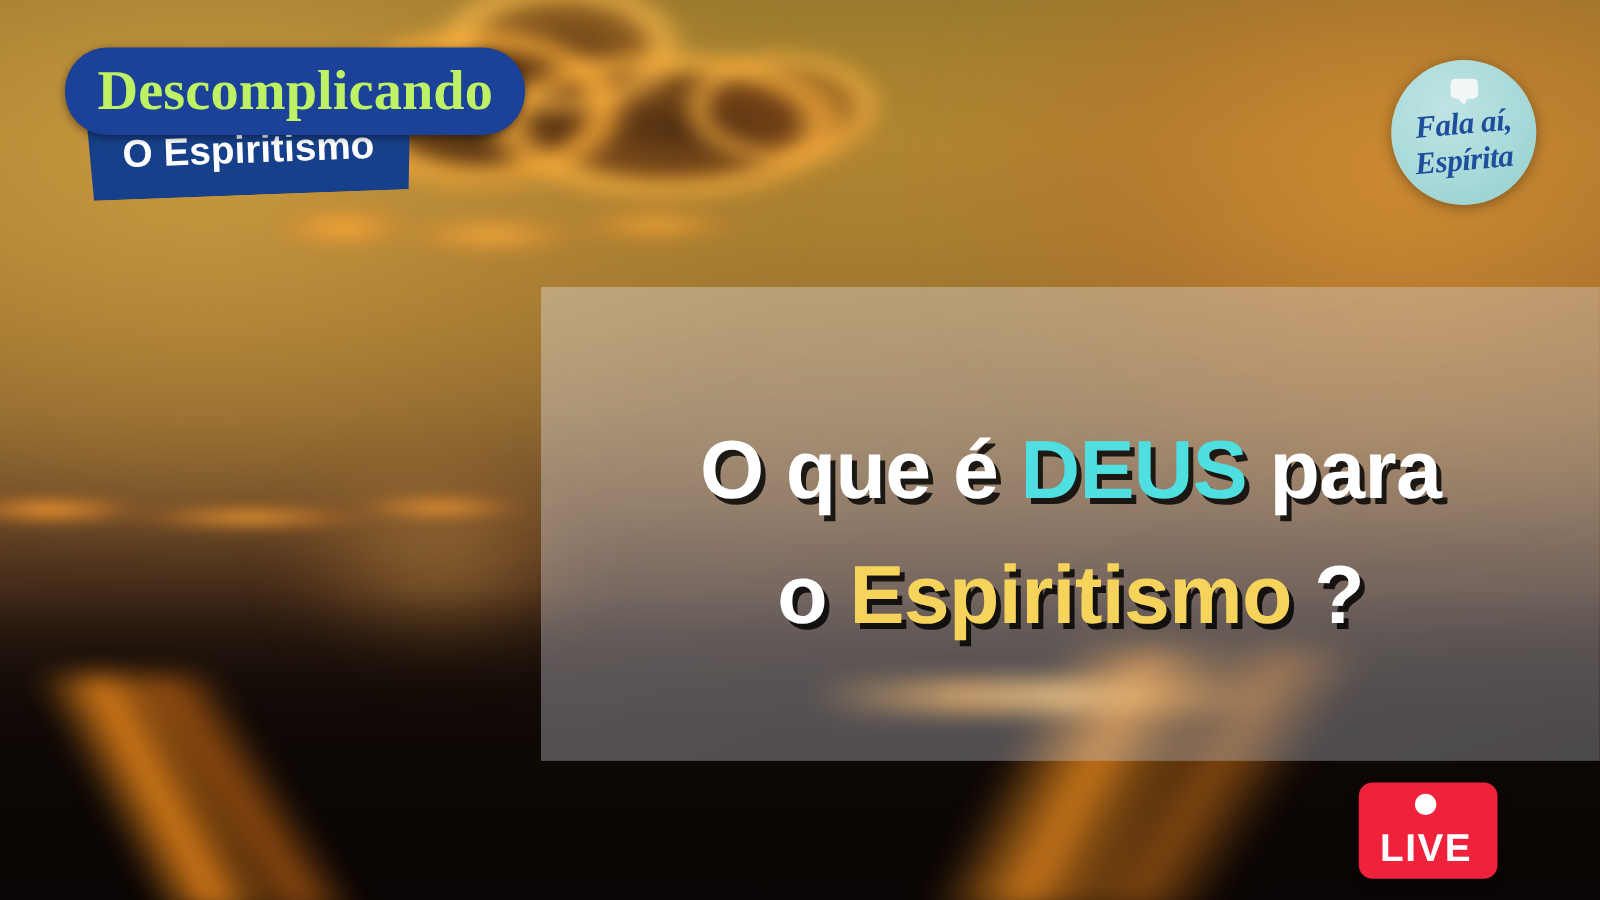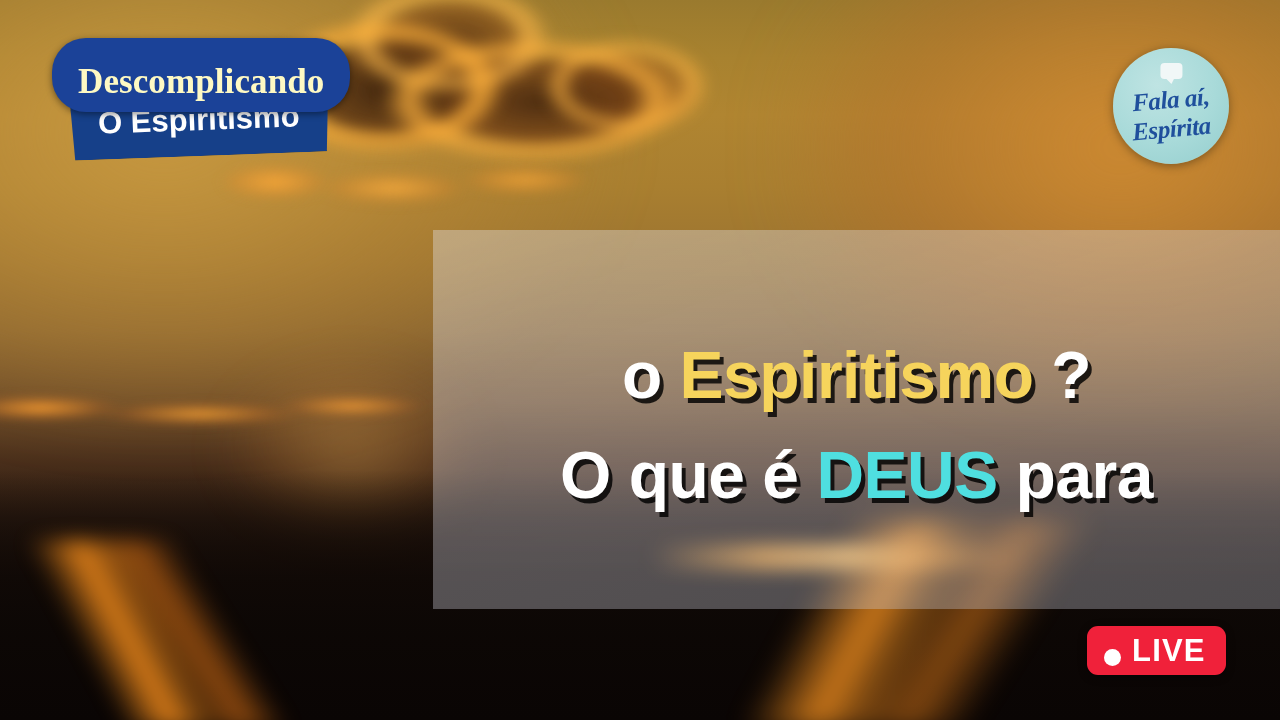--- a/index.html
+++ b/index.html
@@ -112,25 +112,25 @@
     background:linear-gradient(90deg, rgba(255,150,40,0) 0%, rgba(255,168,54,.75) 30%, rgba(255,190,90,.85) 52%, rgba(255,160,46,.5) 74%, rgba(255,150,40,0) 100%);
     filter:blur(9px);
   }
 
   
   .badge-stack{ position:absolute; left:52px; top:38px; }
   .badge-pill{
     position:relative; z-index:3;
     display:inline-block;
     background:#1b4298;
-    color:#fef9c3;
+    color:#bef264;
     font-family:"Liberation Serif", serif;
-    font-size:35px; font-weight:700;
+    font-size:45px; font-weight:700;
     letter-spacing:.1px;
-    padding:24px 26px 10px 26px;
+    padding:8px 26px 10px 26px;
     border-radius:34px;
     box-shadow:0 2px 7px rgba(0,0,0,.45);
     white-space:nowrap;
   }
   .badge-banner{
     position:absolute; left:18px; top:48px; z-index:2;
     background:#164089;
     color:#fff;
     font-size:31px; font-weight:700;
     padding:16px 30px 18px 28px;
@@ -280,25 +280,26 @@
     letter-spacing:-.5px;
     white-space:nowrap;
     text-shadow:4px 5px 0 rgba(0,0,0,.82);
   }
   .hl-deus{ color:#4fdfe0; }
   .hl-esp{ color:#f6d45c; }
 
   
   .live{
     position:absolute; left:1087px; top:626px;
-    display:flex; align-items:flex-end; gap:11px;
+    display:flex; align-items:center; gap:11px;
     background:#f0213a;
     border-radius:11px;
     padding:9px 20px 9px 17px;
     box-shadow:0 2px 8px rgba(0,0,0,.45);
+    flex-direction:column;
   }
   .live-dot{ width:17px; height:17px; border-radius:50%; background:#fff; }
   .live-label{
     color:#fff; font-weight:700; font-size:31px; line-height:1;
     letter-spacing:1.2px;
     font-family:"Liberation Sans", sans-serif;
   }
 </style>
 </head>
 <body>
@@ -325,22 +326,22 @@
   </div>
 
   <div class="logo">
     <span class="logo-bubble"></span>
     <span class="logo-l1">Fala aí,</span>
     <span class="logo-l2">Espírita</span>
   </div>
 
   <div class="panel"></div>
   <div class="headline">
+    <div class="hl-line"><span>O que é </span><span class="hl-deus">DEUS</span><span> para</span></div>
     <div class="hl-line"><span>o </span><span class="hl-esp">Espiritismo</span><span> ?</span></div>
-    <div class="hl-line"><span>O que é </span><span class="hl-deus">DEUS</span><span> para</span></div>
   </div>
 
   <div class="live">
     <span class="live-dot"></span>
     <span class="live-label">LIVE</span>
   </div>
 
 </div>
 
 </body></html>

